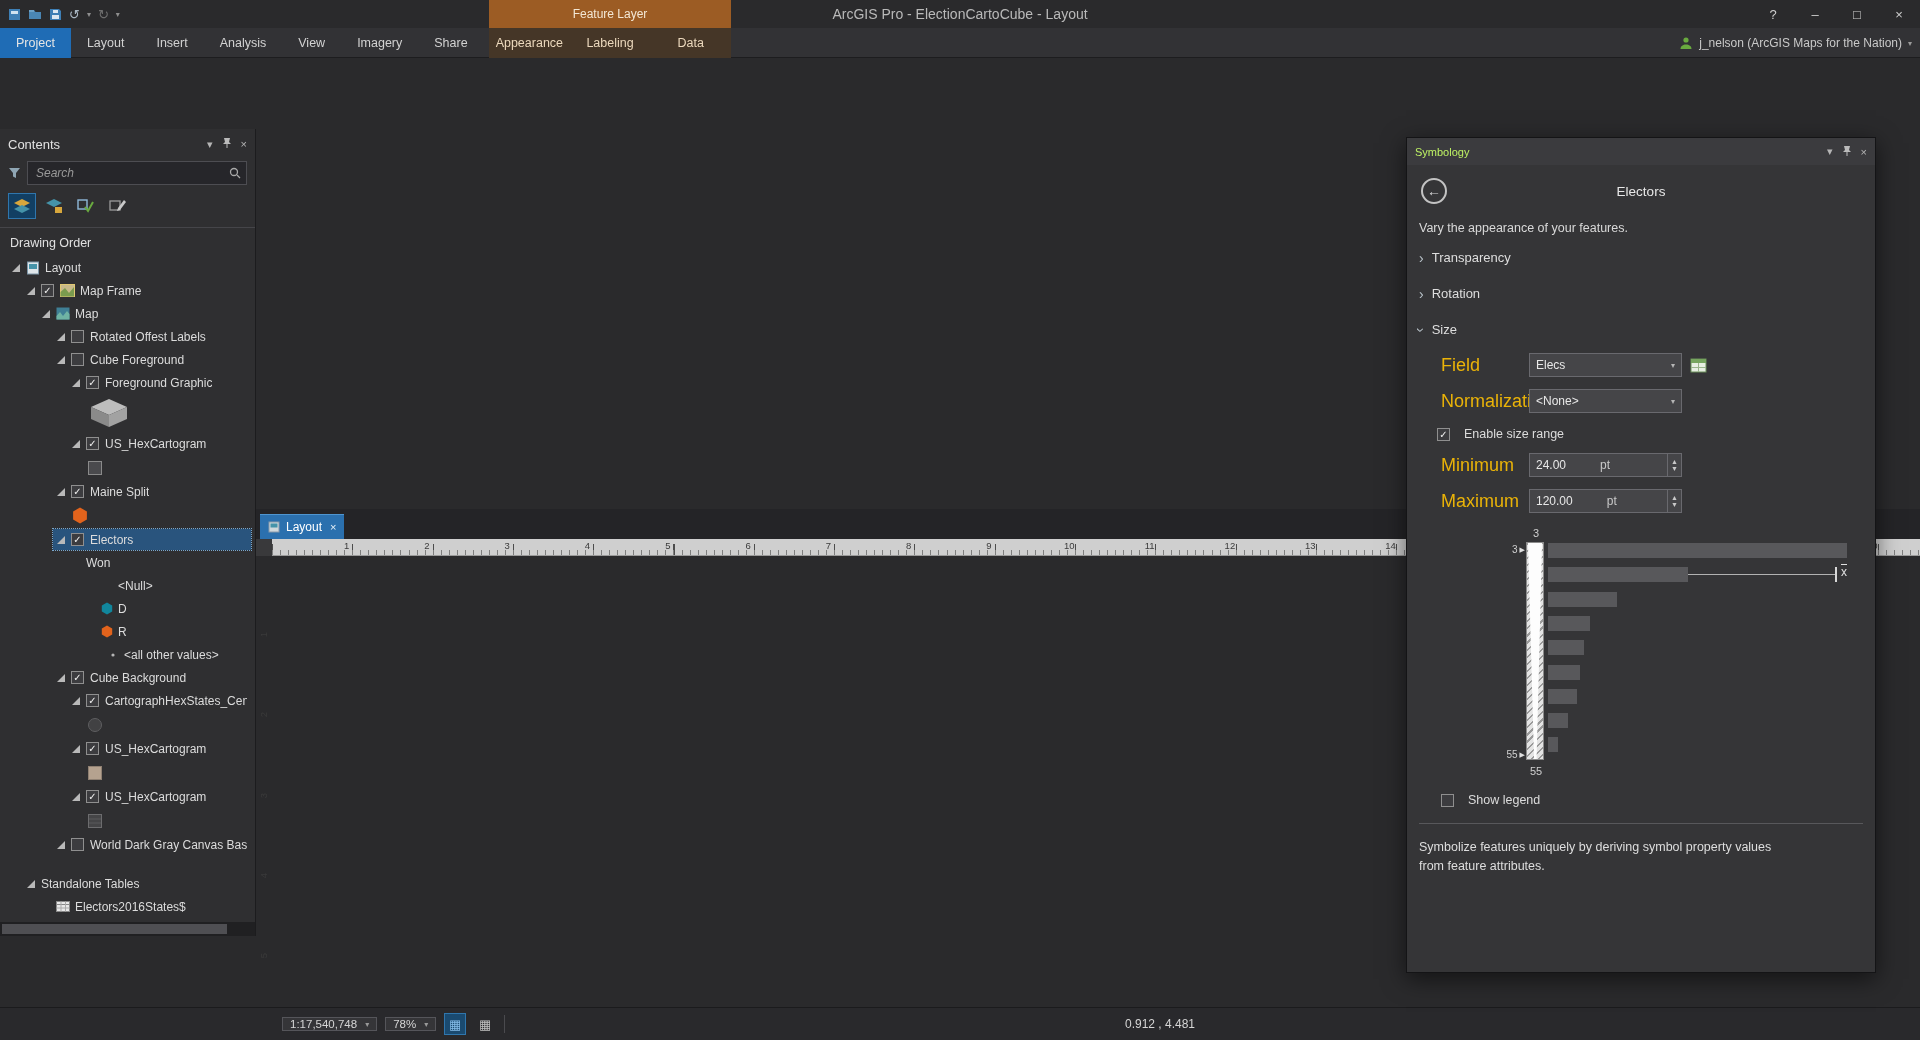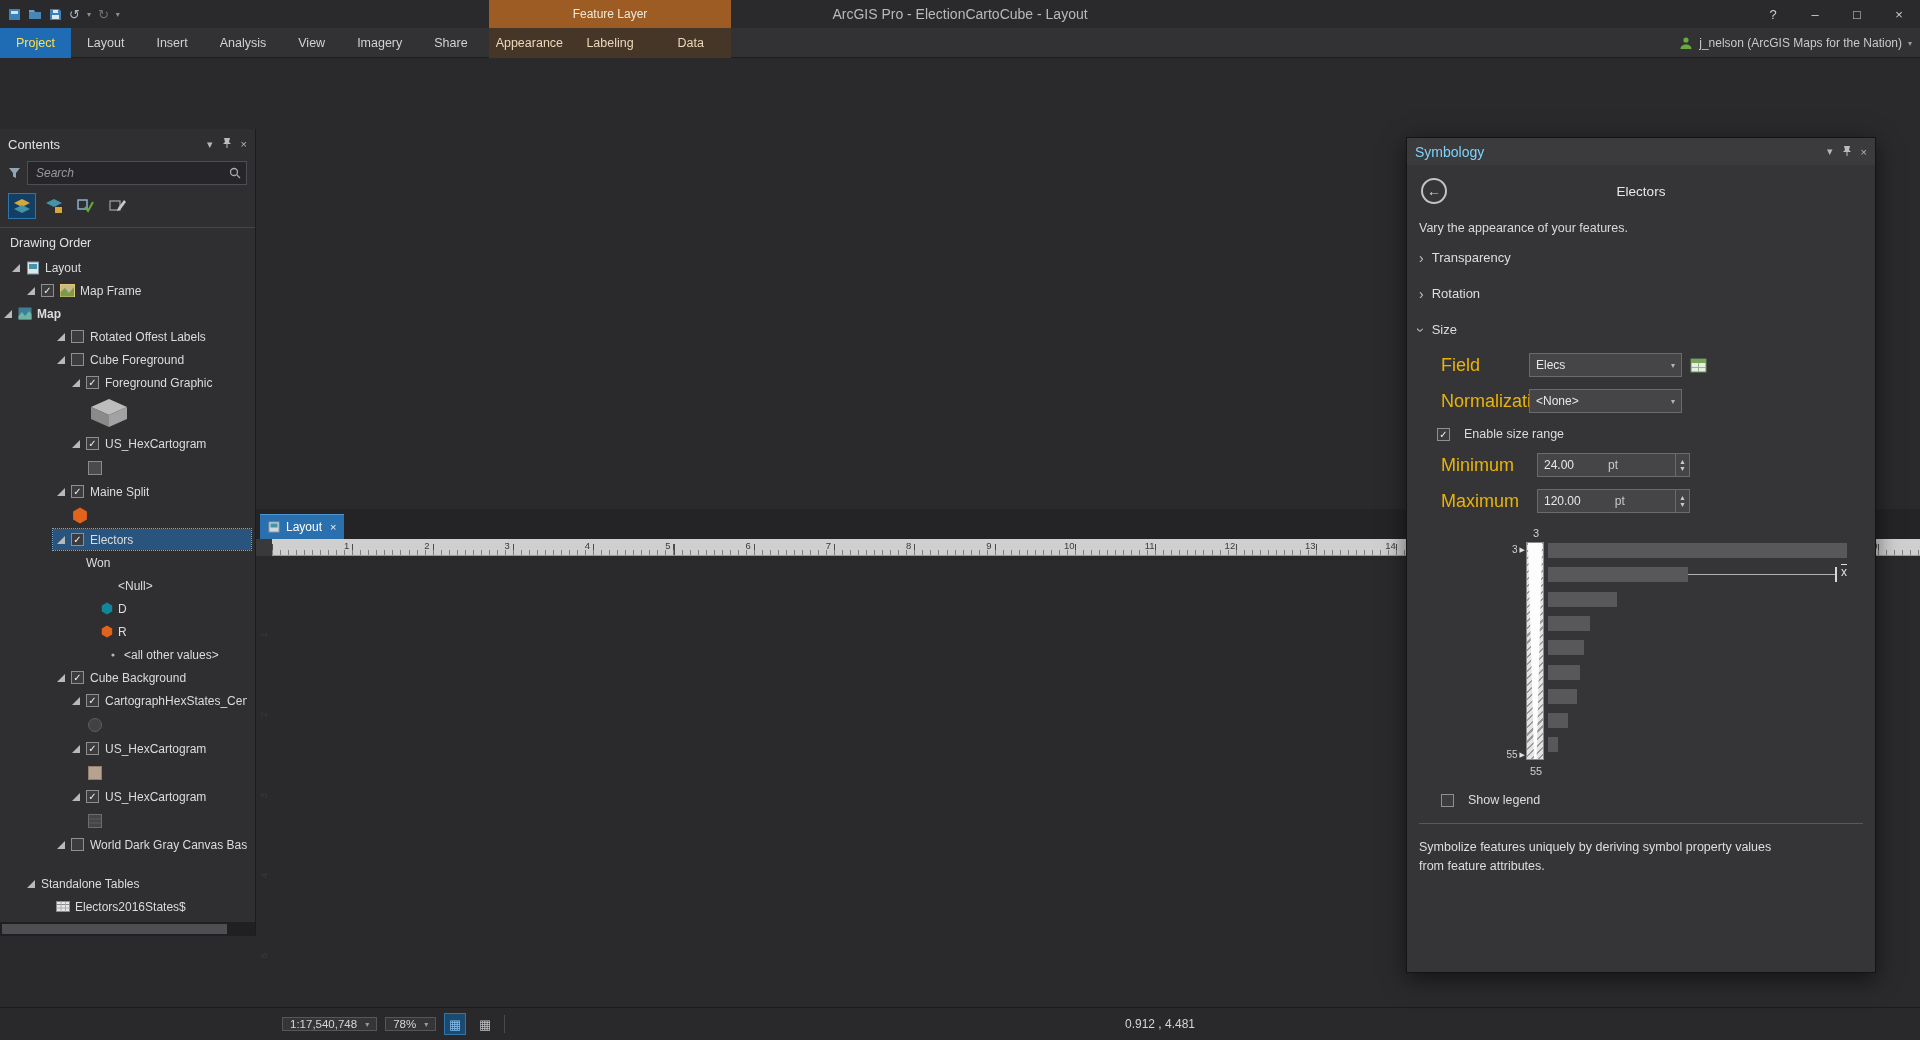--- a/index.html
+++ b/index.html
@@ -17,21 +17,21 @@
   .ctx-strip { position:absolute; left:489px; top:0; width:242px; height:28px; background:#9c5c24;
     color:#f3e7d4; display:flex; align-items:center; justify-content:center; font-size:12px; }
   .win-title { position:absolute; left:0; right:0; text-align:center; color:#b9b9b9; font-size:14px; pointer-events:none; }
   .winbtns { position:absolute; right:0; top:0; height:28px; display:flex; }
   .winbtn { width:42px; height:28px; display:flex; align-items:center; justify-content:center; color:#cfcfcf; font-size:13px; cursor:pointer; }
 
   
   .ribbonrow { position:relative; height:30px; background:#323235; flex:0 0 30px; border-bottom:1px solid #1d1d1f; }
   #ribbon-tabs { display:flex; height:30px; }
   .rtab { padding:0 16px; height:30px; display:flex; align-items:center; color:#d2d2d2; font-size:12.5px; cursor:pointer; }
-  .rtab.active { background:#1f6cb5; color:#fde047; }
+  .rtab.active { background:#1f6cb5; color:#e5e5e5; }
   .ctx-tabs { position:absolute; left:489px; top:0; width:242px; height:30px; background:#453627; display:flex; }
   .ctab { flex:1; display:flex; align-items:center; justify-content:center; color:#ecd9bd; font-size:12.5px; cursor:pointer; }
   .account { position:absolute; right:8px; top:0; height:30px; display:flex; align-items:center; gap:6px; color:#c9c9c9; font-size:12px; cursor:pointer; }
   .account .dd { font-size:8px; color:#9a9a9a; }
 
   
   .mainrow { flex:1; display:flex; min-height:0;align-items:center; }
 
   
   .contents { position:relative; width:256px; flex:0 0 256px; background:#2f2f31; border-right:1px solid #1c1c1e; display:flex; flex-direction:column; }
@@ -101,38 +101,38 @@
   .sb-icon { width:22px; height:22px; display:flex; align-items:center; justify-content:center; font-size:13px;
     color:#c0c0c0; border:1px solid transparent; cursor:pointer; }
   .sb-icon.selected { background:#1a4a70; border-color:#2f76ad; color:#85bce8; }
   .sb-sep { width:1px; height:18px; background:#4a4a4e; }
   .sb-coords { position:absolute; left:1040px; width:240px; text-align:center; color:#d5d5d5; font-size:12px; }
 
   
   .sympanel { position:absolute; left:1406px; top:137px; width:470px; height:836px; background:#353537;
     border:1px solid #141416; box-shadow:0 6px 22px rgba(0,0,0,0.55); z-index:50; display:flex; flex-direction:column; }
   .sym-head { height:27px; display:flex; align-items:center; padding:0 8px; background:#3b3b3e; }
-  .sym-head .ptitle { flex:1; color:#7dd3fc; font-size:14px; }
+  .sym-head .ptitle { flex:1; color:#bef264; font-size:11px; }
   .sym-body { flex:1; padding:4px 0 0 0; overflow:hidden; }
   .sym-titlerow { position:relative; height:44px; display:flex; align-items:center; }
   .backbtn { position:absolute; left:14px; width:26px; height:26px; border:2px solid #c3c3c3; border-radius:50%;
     color:#d8d8d8; display:flex; align-items:center; justify-content:center; font-size:14px; cursor:pointer; }
   .sym-layer { flex:1; text-align:center; color:#e8e8e8; font-size:13.5px; }
   .sym-sub { padding:8px 12px 4px 12px; color:#d9d9d9; font-size:12.5px; }
   .sym-section { display:flex; align-items:center; gap:8px; padding:11px 12px 10px 12px; color:#dedede; font-size:13px; cursor:pointer; }
   .chev { color:#b9c3ca; font-size:14px; line-height:10px; display:inline-block; }
   .chev.down { transform:rotate(90deg); }
   .frow { display:flex; align-items:center; padding:6px 12px 6px 34px; }
   .frow .flabel { width:88px; color:#eab308; font-size:18px; flex:0 0 88px; }
   .select { width:153px; height:24px; background:#454548; border:1px solid #69696e; display:flex; align-items:center;
     padding:0 6px; color:#e8e8e8; font-size:12px; cursor:pointer; }
   .select .val { flex:1; white-space:nowrap; overflow:hidden; }
   .select .dd { font-size:8px; color:#b5b5b5; }
   .numinput { width:153px; height:24px; background:#454548; border:1px solid #69696e; display:flex; align-items:center;
-    padding:0 0 0 6px; color:#e8e8e8; font-size:12px;margin-left:8px; }
+    padding:0 0 0 6px; color:#e8e8e8; font-size:12px; }
   .numinput .val { }
   .numinput .unit { margin-left:34px; color:#c9c9c9; flex:1; }
   .spin { width:14px; height:22px; display:flex; flex-direction:column; align-items:center; justify-content:center;
     border-left:1px solid #69696e; color:#c9c9c9; cursor:pointer; }
   .spin span { font-size:7px; line-height:7px; }
   .exprbtn { margin-left:8px; cursor:pointer; display:flex; align-items:center; }
   .cbrow { display:flex; align-items:center; gap:8px; padding:8px 12px 6px 38px; color:#dcdcdc; font-size:12.5px; }
   .cbrow.tight { padding-left:30px; }
   .hist { position:relative; height:258px; margin-top:8px; }
   .hist .topnum { position:absolute; left:120px; width:18px; text-align:center; top:0; font-size:11px; color:#cfcfcf; }
@@ -294,21 +294,21 @@
               <span class="cb">✓</span>
               <span class="ticon">
                 <svg width="15" height="13">
                   <rect x="0.5" y="0.5" width="14" height="12" fill="#c8b98a" stroke="#e0c873"></rect>
                   <path d="M0.5 8 5 4l4 5 5-6v9.5H0.5z" fill="#7a9b4e"></path>
                 </svg>
               </span>
               <span class="tlabel">Map Frame</span>
             </span>
           </div>
-          <div class="trow" style=" font-weight: bold;">
+          <div class="trow" style="padding-left: 38px;">
             <span class="trowbox">
               <span class="exp"></span>
               <span class="ticon">
                 <svg width="14" height="13">
                   <rect x="0.5" y="0.5" width="13" height="12" fill="#3f7f95"></rect>
                   <path d="M0.5 9 4 5l3 4 4-5 2.5 3v5.5H0.5z" fill="#6fb3a4"></path>
                 </svg>
               </span>
               <span class="tlabel">Map</span>
             </span>

